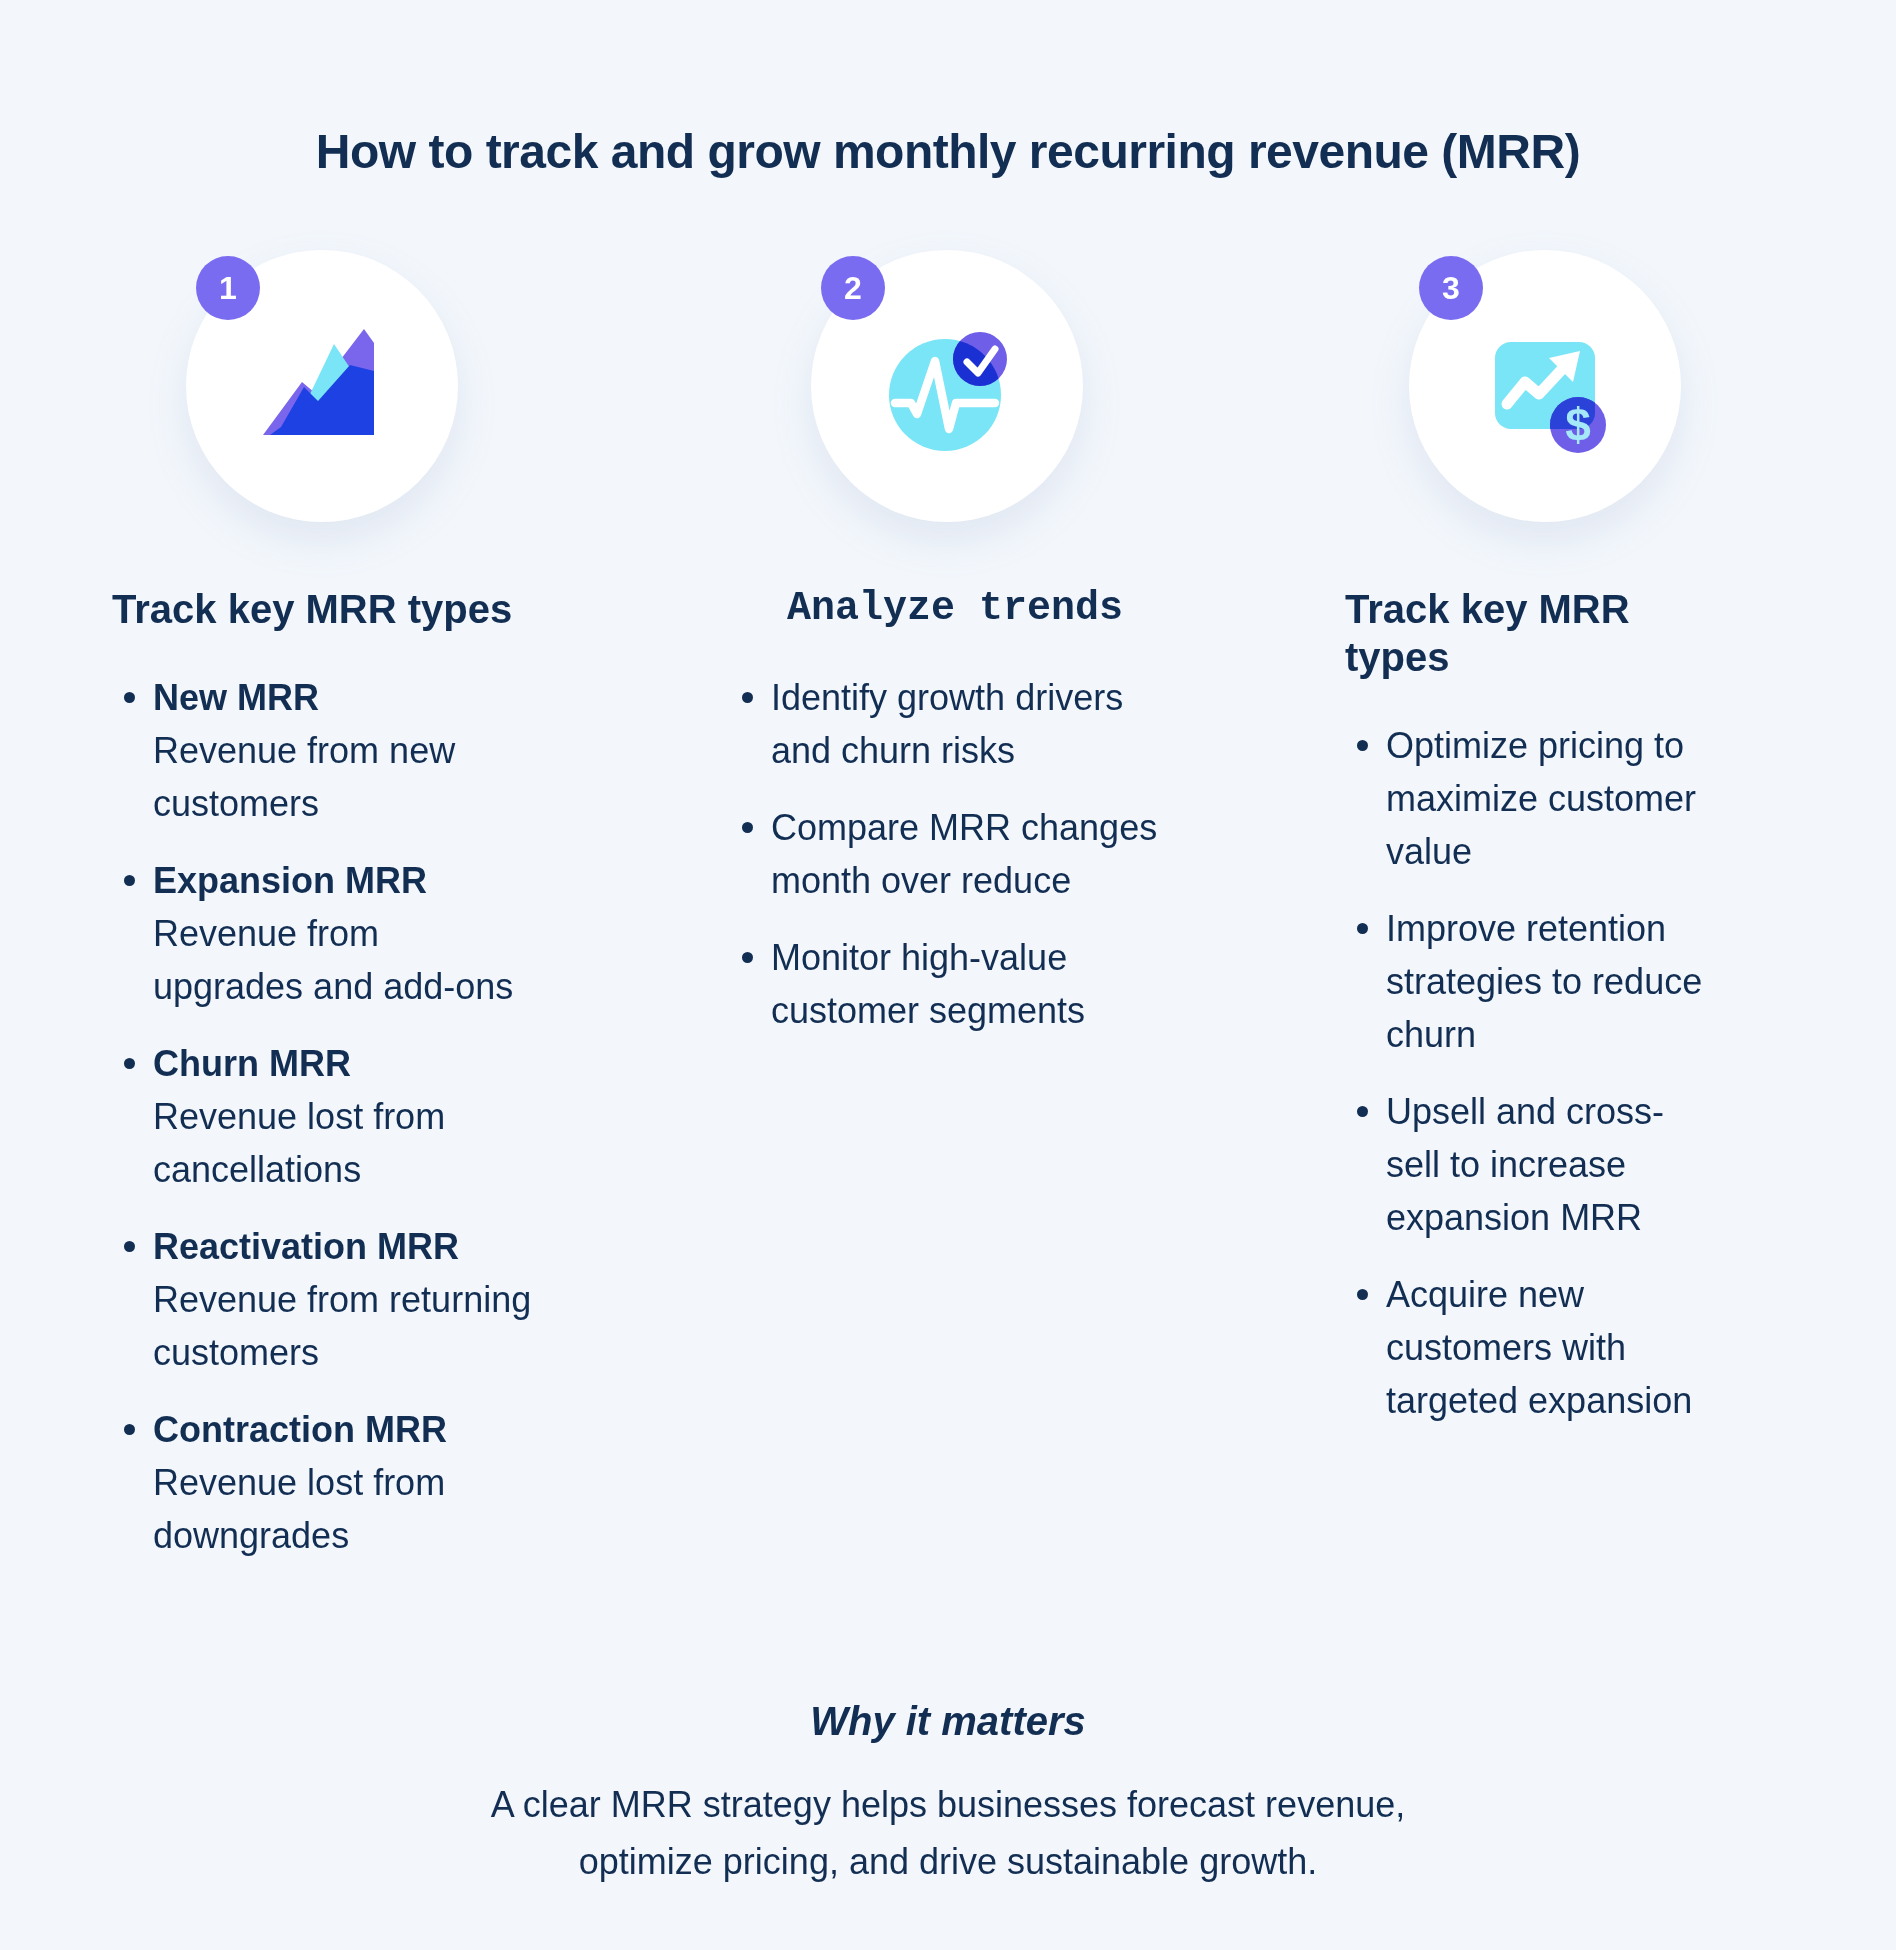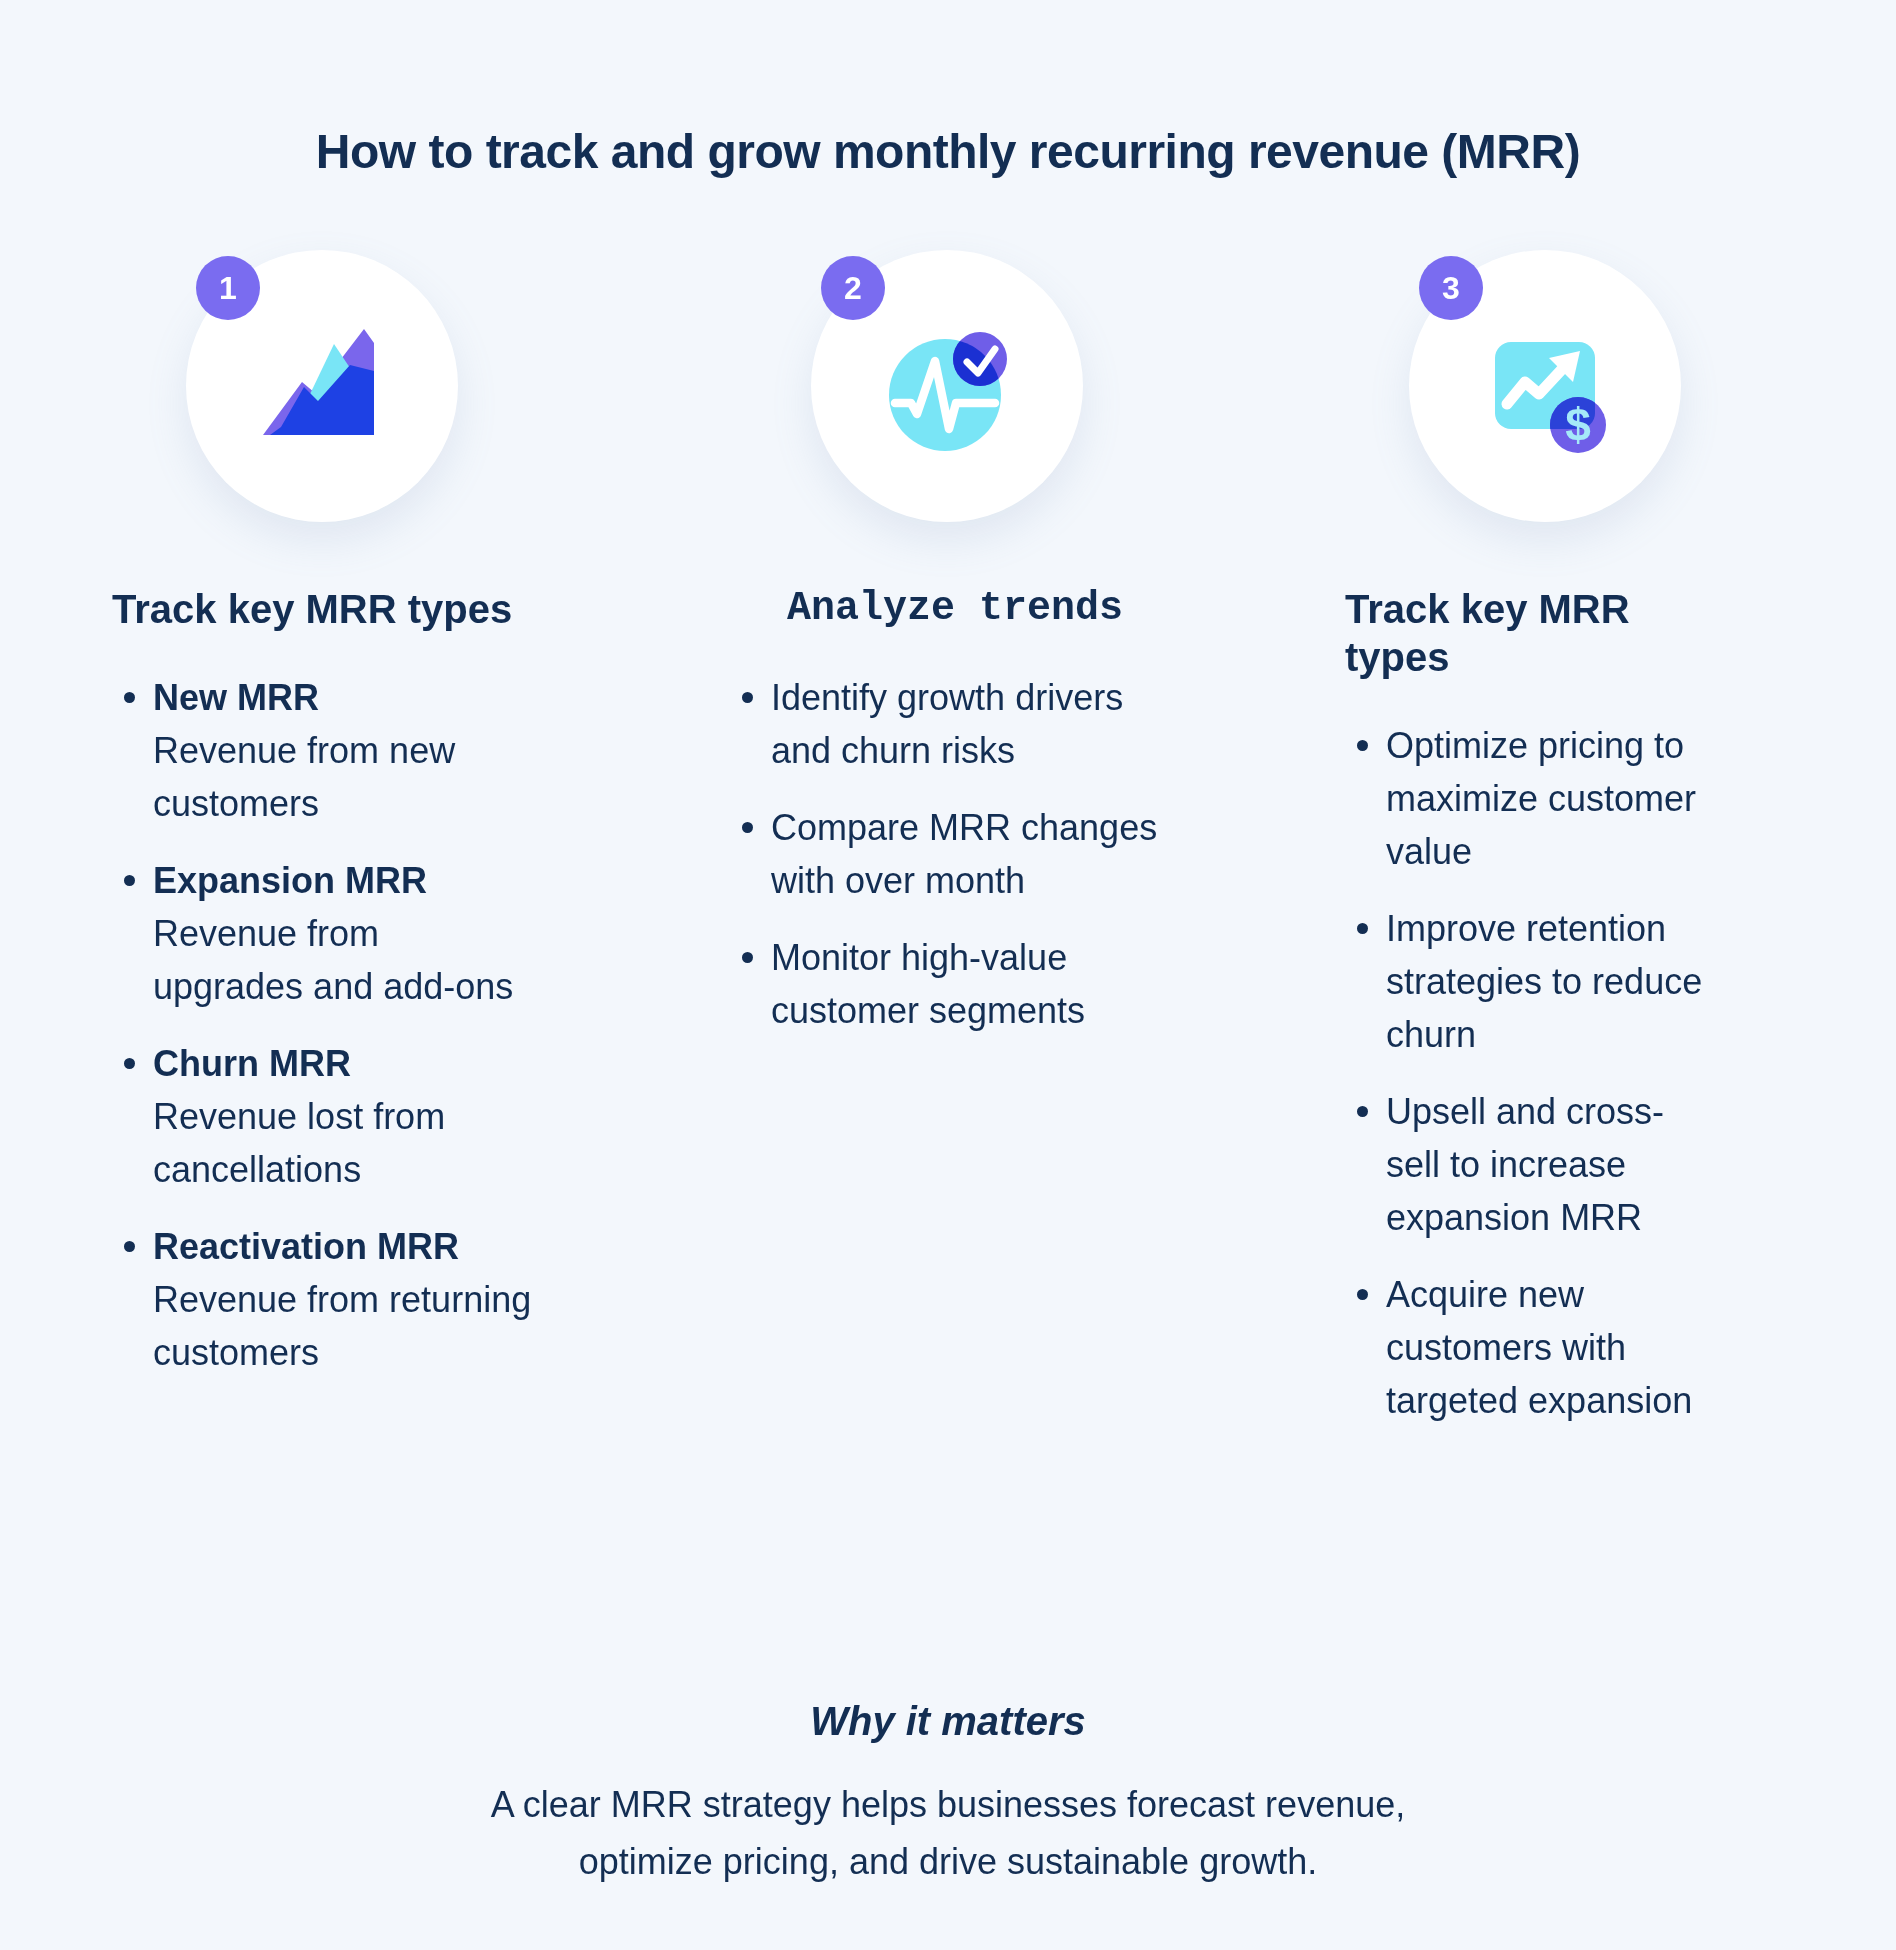--- a/index.html
+++ b/index.html
@@ -83,20 +83,24 @@
       <div class="item-desc">Revenue from upgrades and add-ons</div>
     </li>
     <li>
       <div class="item-title">Churn MRR</div>
       <div class="item-desc">Revenue lost from cancellations</div>
     </li>
     <li>
       <div class="item-title">Reactivation MRR</div>
       <div class="item-desc">Revenue from returning customers</div>
     </li>
+    <li>
+      <div class="item-title">Contraction MRR</div>
+      <div class="item-desc">Revenue lost from downgrades</div>
+    </li>
   </ul>
 </section>
 
 <section class="col" id="col2">
   <div class="circle">
     <span class="badge">2</span>
     <svg class="icon" width="140" height="140" viewBox="0 0 140 140">
       <defs>
         <clipPath id="cyanClip">
             <circle cx="62" cy="78" r="56"></circle>
@@ -108,21 +112,21 @@
       <polyline points="12,86 28,86 34,97 52,44 66,112 73,86 112,86" fill="none" stroke="#ffffff" stroke-width="8.5" stroke-linecap="round" stroke-linejoin="round"></polyline>
       <polyline points="84,45 95,56 112,32" fill="none" stroke="#ffffff" stroke-width="7" stroke-linecap="round" stroke-linejoin="round"></polyline>
     </svg>
   </div>
   <h2 class="col-heading">Analyze trends</h2>
   <ul class="items">
     <li>
       <div class="item-text">Identify growth drivers and churn risks</div>
     </li>
     <li>
-      <div class="item-text">Compare MRR changes with over month</div>
+      <div class="item-text">Compare MRR changes month over reduce</div>
     </li>
     <li>
       <div class="item-text">Monitor high-value customer segments</div>
     </li>
   </ul>
 </section>
 
 <section class="col" id="col3">
   <div class="circle">
     <span class="badge">3</span>

